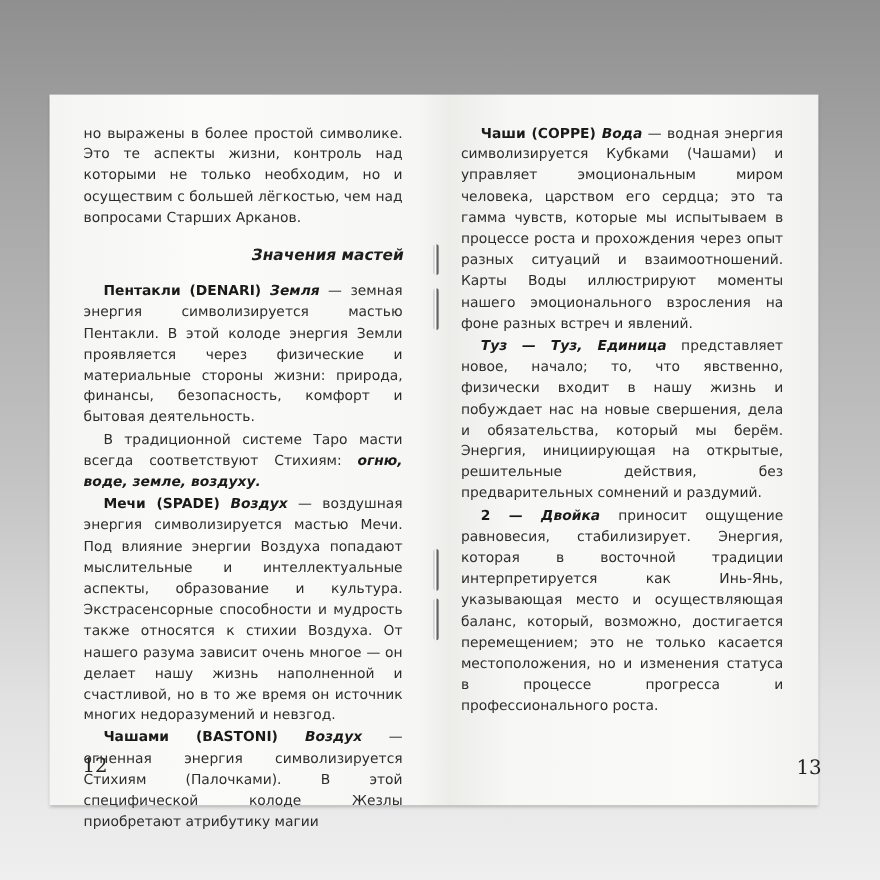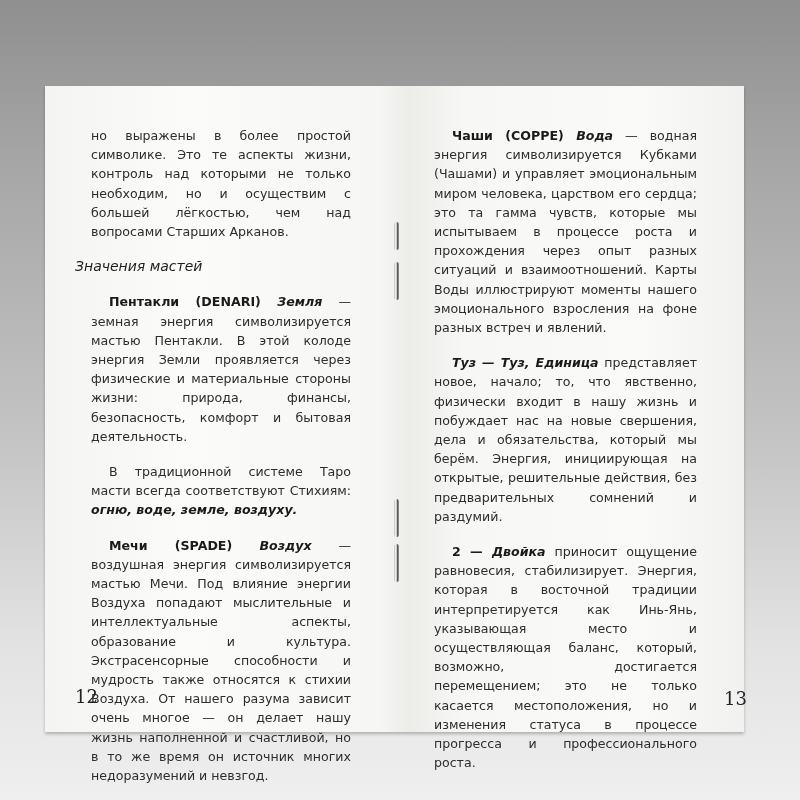--- a/index.html
+++ b/index.html
@@ -13,24 +13,24 @@
     background: linear-gradient(90deg, #f4f4f2 0%, #fbfbfa 20%, #f6f6f4 48%, #ecece9 52%, #f7f7f5 60%, #fafaf8 85%, #f1f1ef 100%);
     box-shadow: 0 2px 3px rgba(0,0,0,0.25);
   }
   .page {
     position: absolute; top: 24px;
     color: #2d2d2d; font-size: 12.6px; line-height: 19.2px;
     text-align: justify;
   }
   .page.left { left: 30px; width: 292px; }
   .page.right { left: 373px; width: 295px; }
-  .page p { margin: 16px; text-indent: 18px; }
+  .page p { margin: 1px; text-indent: 18px; }
   .page p.noindent { text-indent: 0; }
   .heading {
-    font-weight: normal; font-style: italic; text-align: left;
+    font-weight: bold; font-style: italic; text-align: right;
     font-size: 14px; margin: 16px 0 12px 0; color: #1e1e1e;
   }
   .b { font-weight: bold; color: #1a1a1a; }
   .bi { font-weight: bold; font-style: italic; color: #1a1a1a; }
   .pagenum {
     position: absolute; font-family: "DejaVu Serif", serif; font-size: 18px; color: #222;
   }
   .pagenum.left { left: 30px; top: 600px; }
   .pagenum.right { left: 679px; top: 602px; }
   .staple {

